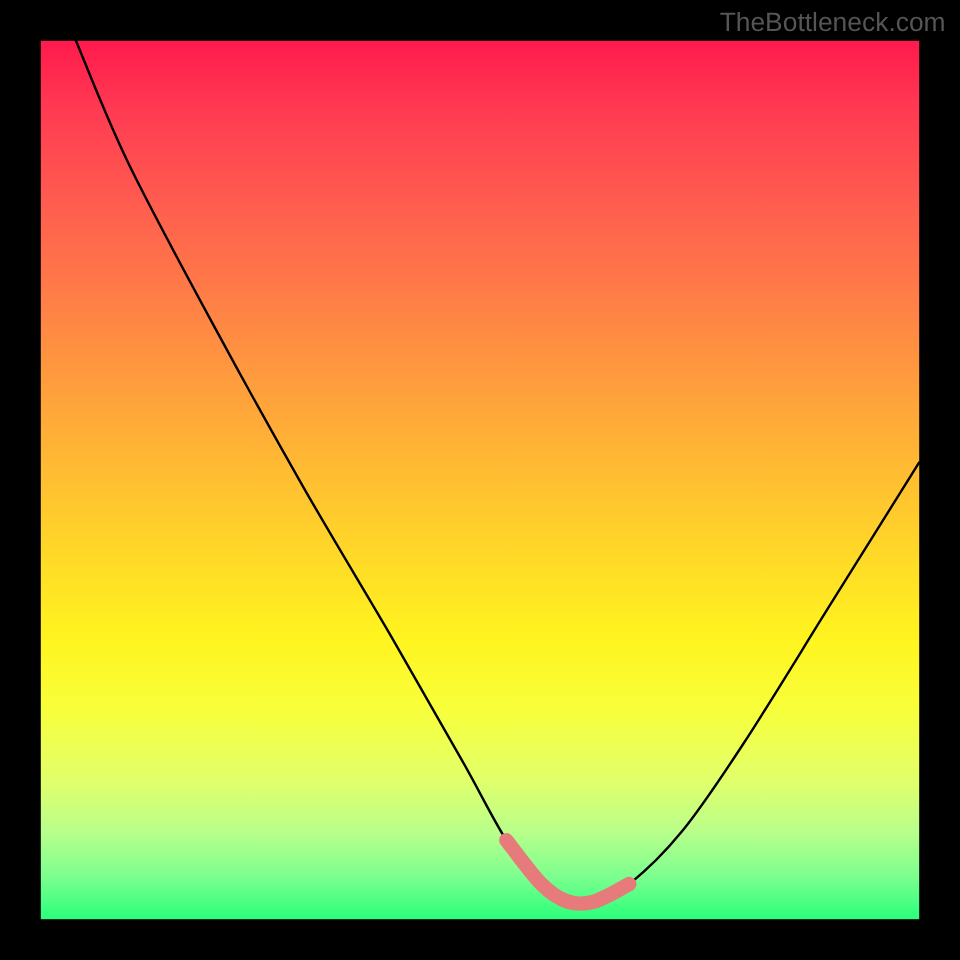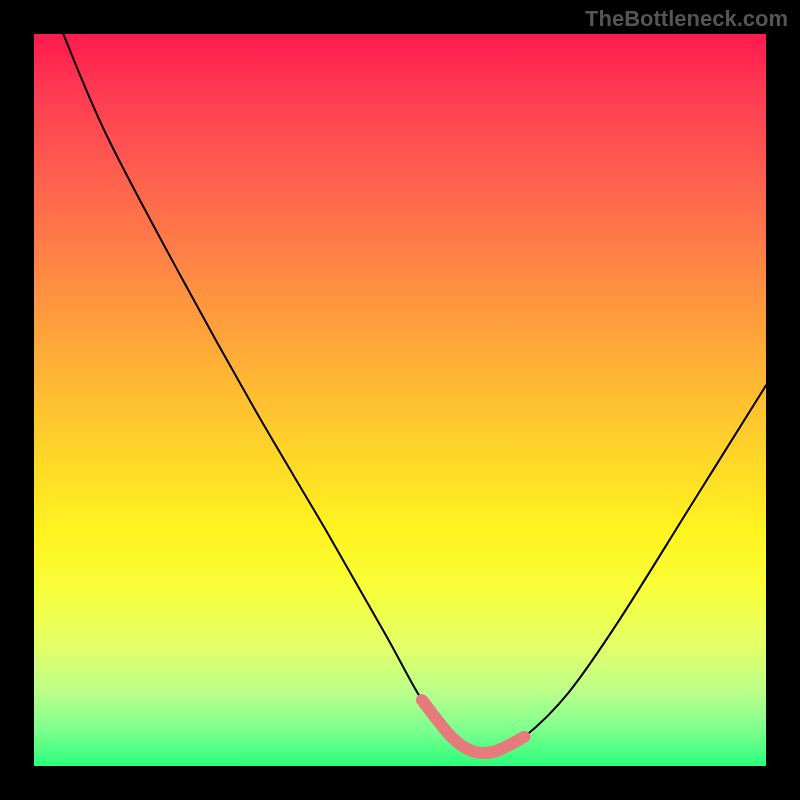--- a/index.html
+++ b/index.html
@@ -10,21 +10,21 @@
     position: relative;
     overflow: hidden;
     font-family: Arial, sans-serif;
   }
   .watermark {
     position: absolute;
     top: 6px;
     right: 12px;
     color: #555;
     font-size: 22px;
-    font-weight: 700;
+    font-weight: 400;
     z-index: 10;
   }
   .plot-area {
     position: absolute;
     left: 34px;
     top: 34px;
     width: 732px;
     height: 732px;
     background: linear-gradient(to bottom,
       #ff1a4d 0%,

